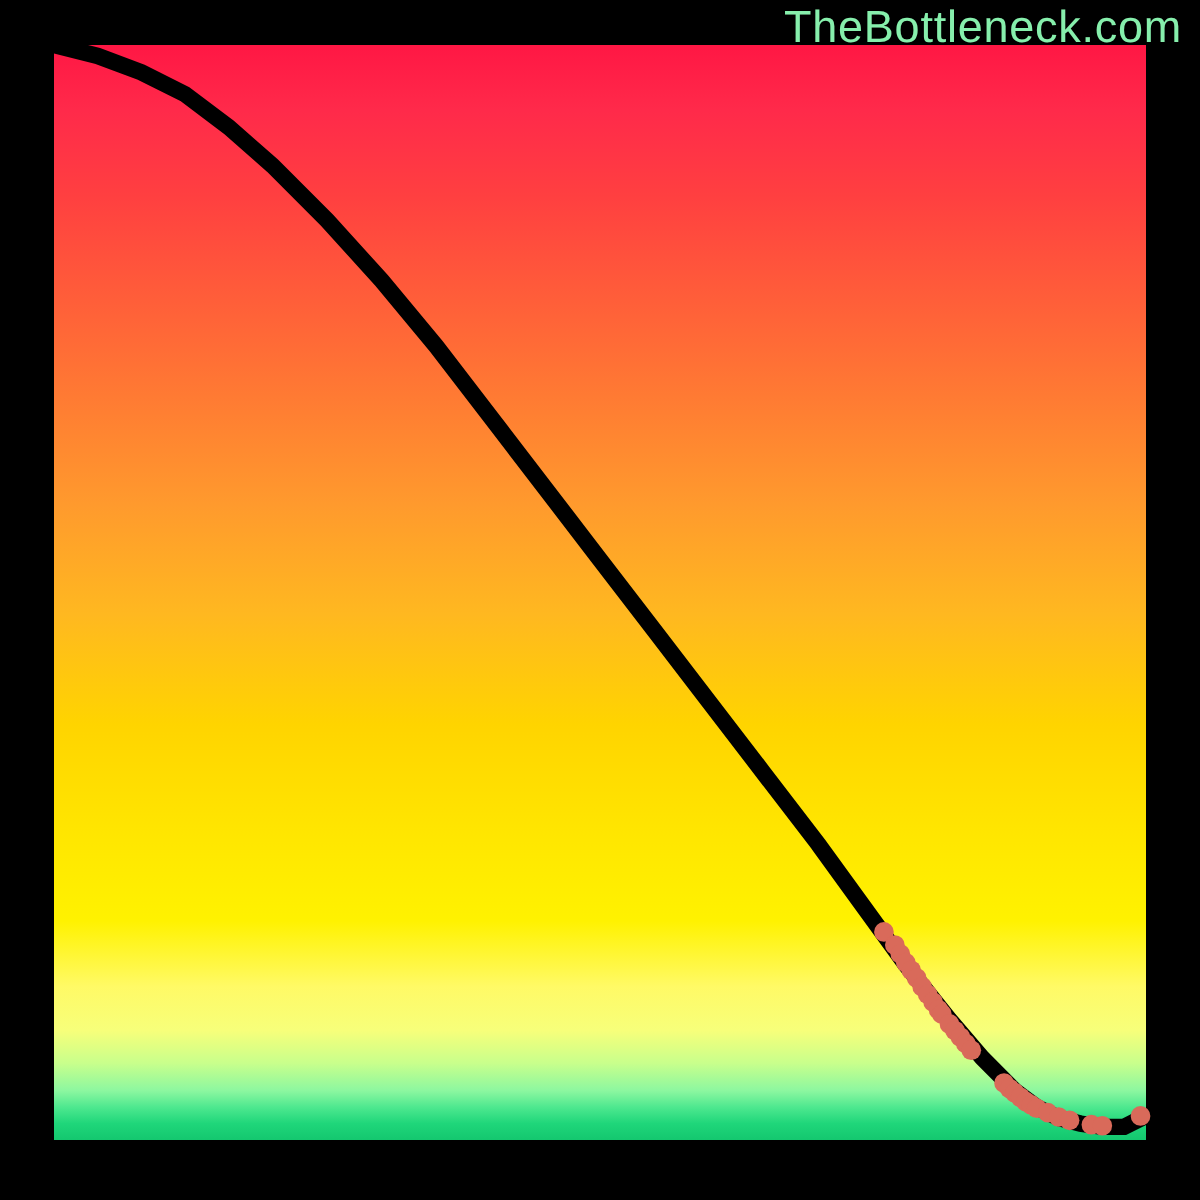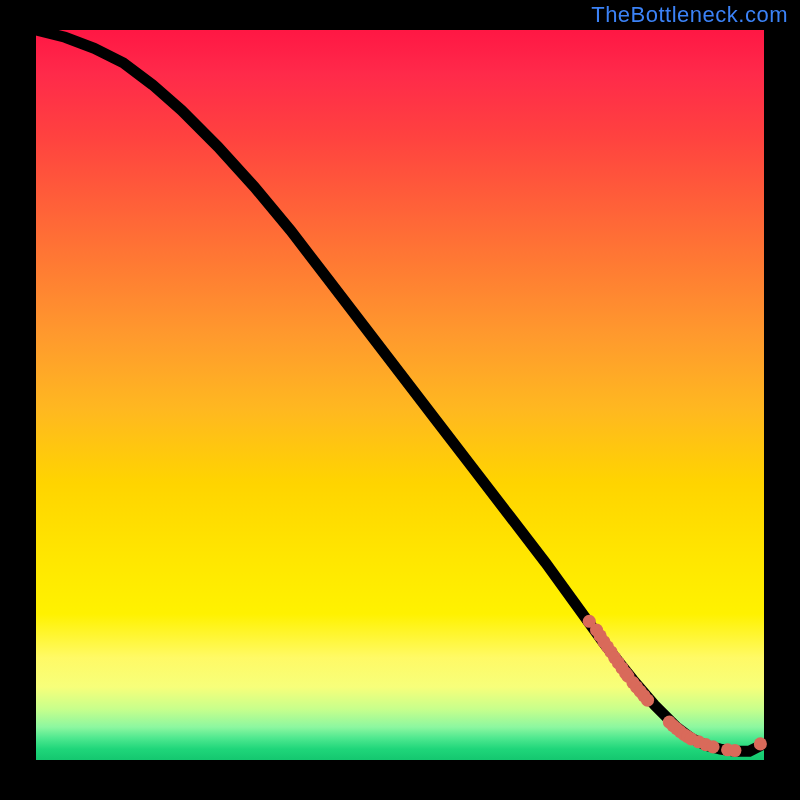--- a/index.html
+++ b/index.html
@@ -14,22 +14,22 @@
   .frame {
     position: relative;
     width: 800px;
     height: 800px;
     background: #000;
   }
   .watermark {
     position: absolute;
     top: 2px;
     right: 12px;
-    color: #3b82f6;
-    font-size: 22px;
+    color: #86efac;
+    font-size: 30px;
     font-weight: 500;
     letter-spacing: 0.5px;
     user-select: none;
   }
   
   .plot {
     position: absolute;
     left: 36px;
     top: 30px;
     width: 728px;

